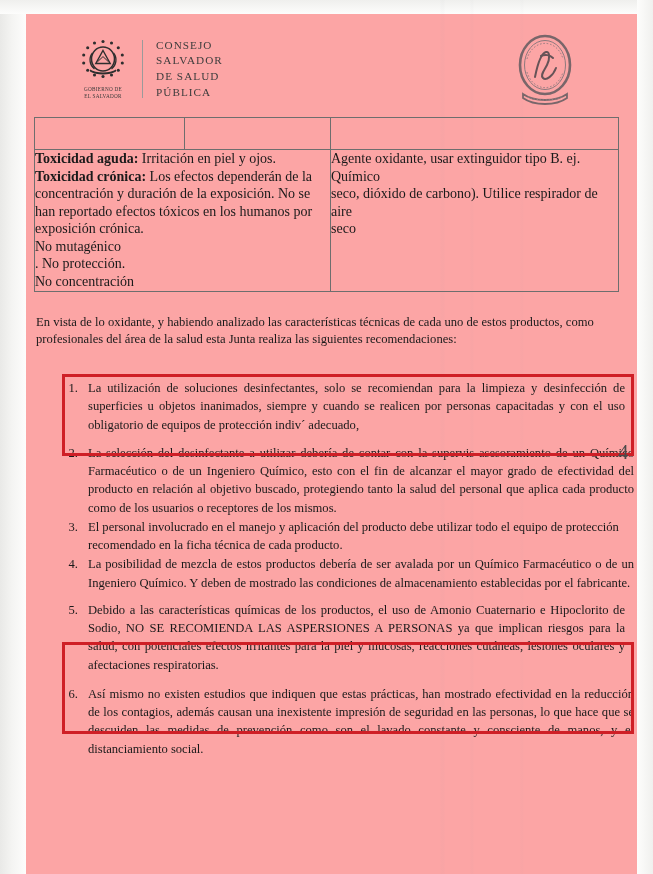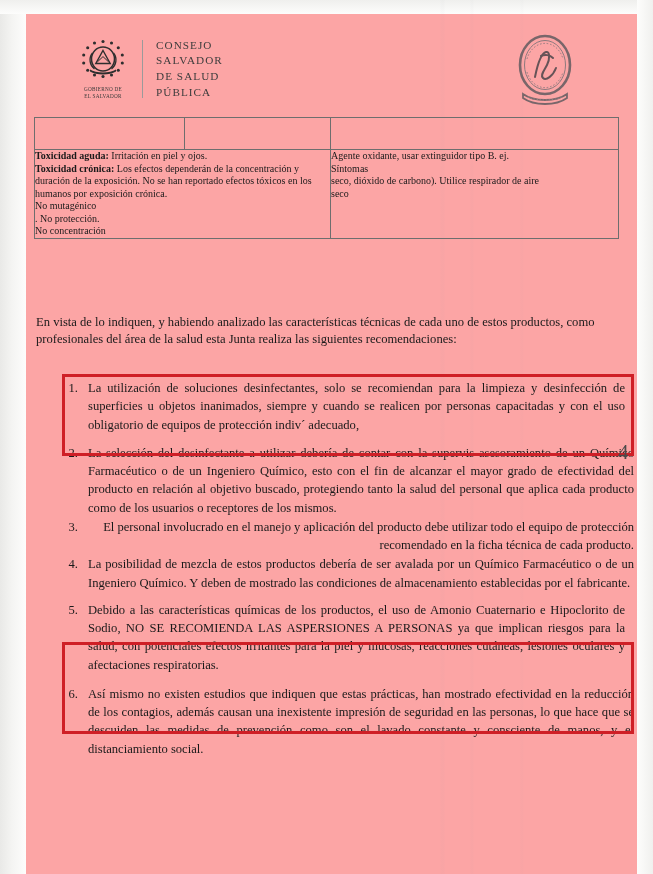--- a/index.html
+++ b/index.html
@@ -118,21 +118,21 @@
   }
   .blank-cell { height: 31px; }
   .hdr-cell {
     text-align: center;
     font-weight: bold;
     font-size: 13.2px;
     padding: 2px 0 3px 0;
     letter-spacing: 0.15px;
   }
   .body-cell {
-    font-size: 10px;
+    font-size: 14px;
     line-height: 1.255;
     padding: 2px 6px 4px 7px;
   }
   .body-cell p { margin: 0; }
   .body-cell b { font-weight: bold; }
 
   
   #intro {
     position: absolute;
     left: 36px; top: 314px;
@@ -157,21 +157,21 @@
     text-align: right;
     padding-right: 10px;
     box-sizing: border-box;
   }
   .rec-text {
     flex: 1 1 auto;
     text-align: justify;
   }
   
   .boxed { padding: 5px 9px 5px 0; }
-  .rec-item.loose .rec-text { text-align: right; }
+  .rec-item.loose .rec-text { text-align: left; }
 
   
   .redbox {
     position: absolute;
     border: 3px solid #cf1f26;
     box-sizing: border-box;
     pointer-events: none;
   }
   #redbox-1 { left: 62px; top: 374px; width: 572px; height: 82px; }
   #redbox-2 { left: 62px; top: 642px; width: 572px; height: 92px; }
@@ -274,29 +274,29 @@
       <tr>
         <td class="body-cell" colspan="2">
           <p><b>Toxicidad aguda:</b><span> Irritación en piel y ojos.</span></p>
           <p><b>Toxicidad crónica:</b><span> Los efectos dependerán de la concentración y duración de la exposición. No se han reportado efectos tóxicos en los humanos por exposición crónica.</span></p>
           <p>No mutagénico</p>
           <p>. No protección.</p>
           <p>No concentración</p>
         </td>
         <td class="body-cell">
           <p>Agente oxidante, usar extinguidor tipo B. ej.</p>
-          <p>Síntomas</p>
+          <p>Químico</p>
           <p>seco, dióxido de carbono). Utilice respirador de aire</p>
           <p>seco</p>
         </td>
       </tr>
     </tbody>
   </table>
 
-  <div id="intro">En vista de lo indiquen, y habiendo analizado las características técnicas de cada uno de estos productos, como profesionales del área de la salud esta Junta realiza las siguientes recomendaciones:</div>
+  <div id="intro">En vista de lo oxidante, y habiendo analizado las características técnicas de cada uno de estos productos, como profesionales del área de la salud esta Junta realiza las siguientes recomendaciones:</div>
 
   <div id="recommendations">
 
     <div class="rec-item boxed">
       <div class="rec-num">1.</div>
       <div class="rec-text">La utilización de soluciones desinfectantes, solo se recomiendan para la limpieza y desinfección de superficies u objetos inanimados, siempre y cuando se realicen por personas capacitadas y con el uso obligatorio de equipos de protección indiv´ adecuado,</div>
     </div>
 
     <div class="rec-item" style="margin-top:5px">
       <div class="rec-num">2.</div>

